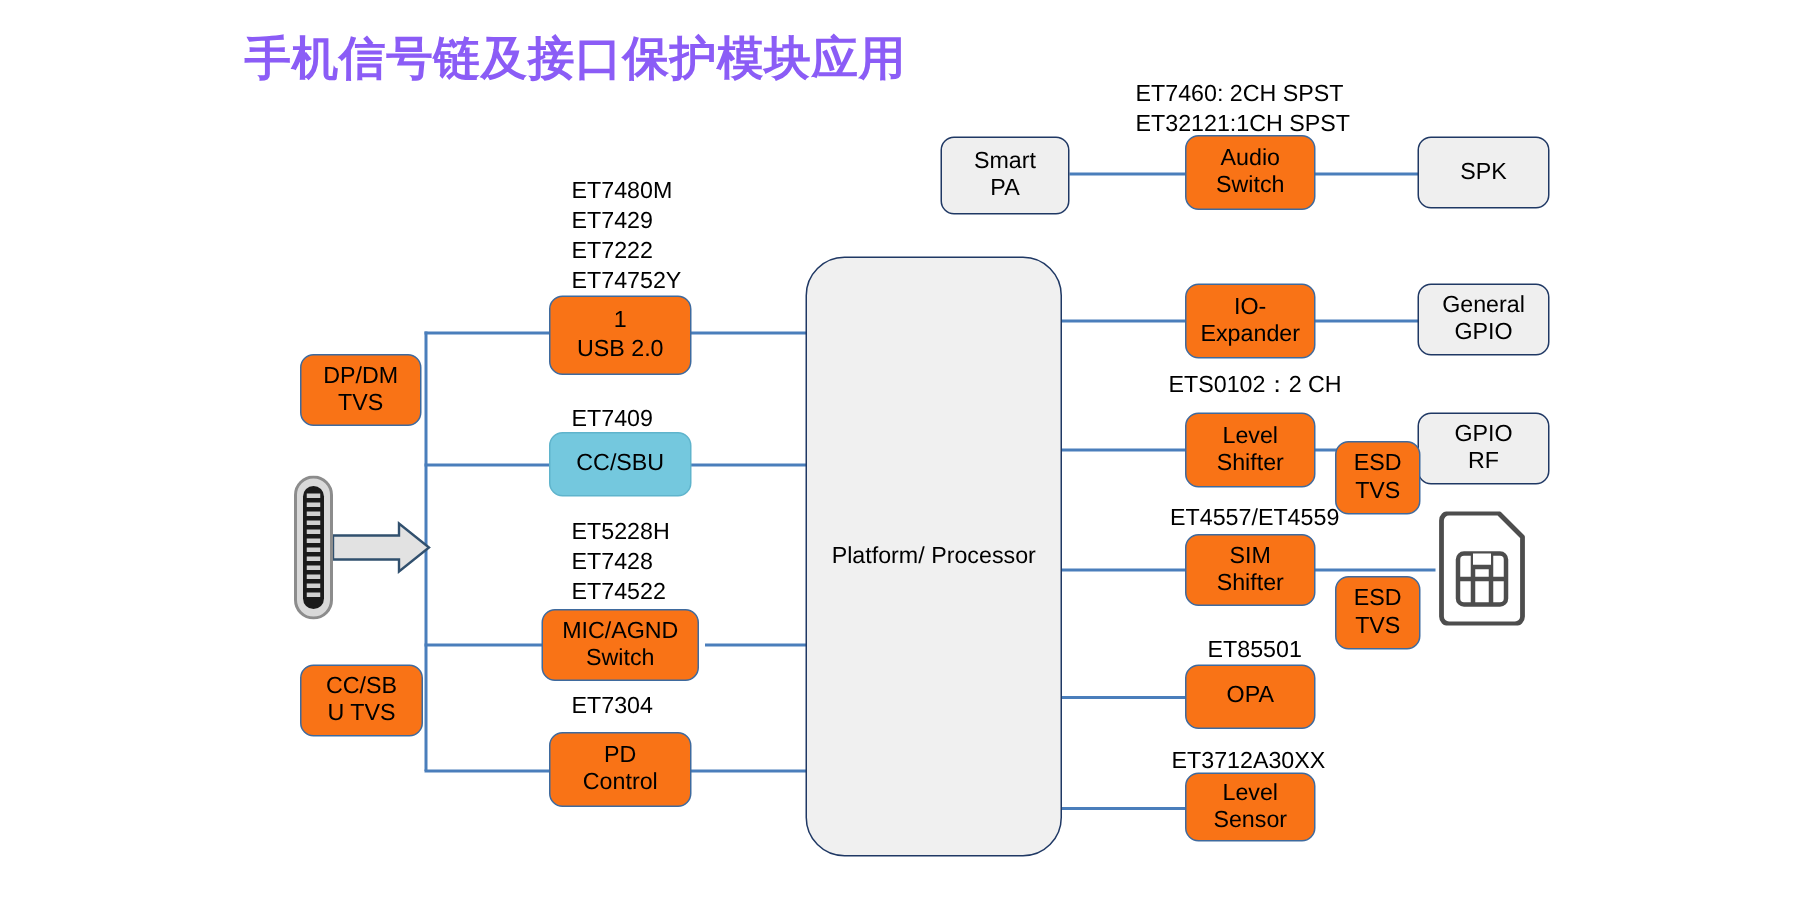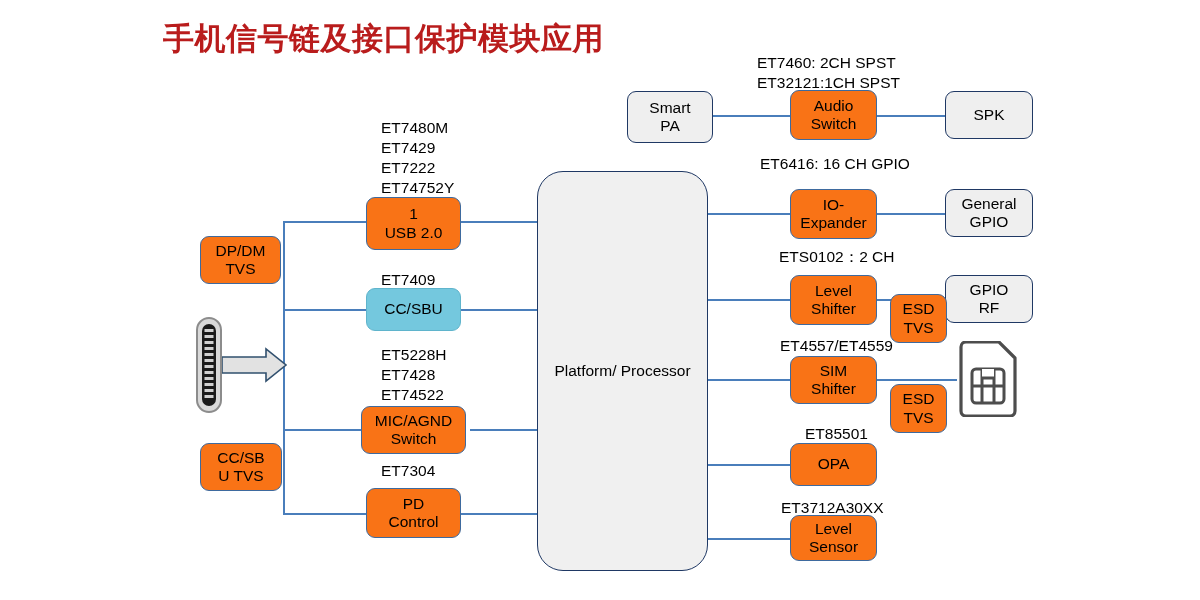--- a/index.html
+++ b/index.html
@@ -5,21 +5,21 @@
   html,body{margin:0;padding:0;}
   body{
     width:1200px;height:600px;background:#ffffff;
     font-family:"Liberation Sans","DejaVu Sans",sans-serif;
     overflow:hidden;position:relative;
   }
   #stage{position:relative;width:1200px;height:600px;}
 
   .title{
     position:absolute;left:163px;top:18px;
-    font-size:31px;font-weight:bold;color:#b91c1c;
+    font-size:31px;font-weight:bold;color:#8b5cf6;
     letter-spacing:0.5px;white-space:nowrap;
   }
 
   
   .box{
     position:absolute;box-sizing:border-box;
     display:flex;align-items:center;justify-content:center;
     text-align:center;line-height:1.18;
     border-radius:9px;font-size:15.5px;color:#000;
     z-index:5;
@@ -183,21 +183,20 @@
       <span>Audio</span>
       <span>Switch</span>
     </div>
   </div>
   <div class="box b-gray" style="left:945px;top:91px;width:88px;height:48px;">
     <div>
       <span>SPK</span>
     </div>
   </div>
 
-  <div class="lbl" style="left:760px;top:154px;">ET6416: 16 CH GPIO</div>
   <div class="box b-blue" style="left:790px;top:189px;width:87px;height:50px;">
     <div>
       <span>IO-</span>
       <span>Expander</span>
     </div>
   </div>
   <div class="box b-gray" style="left:945px;top:189px;width:88px;height:48px;">
     <div>
       <span>General</span>
       <span>GPIO</span>

